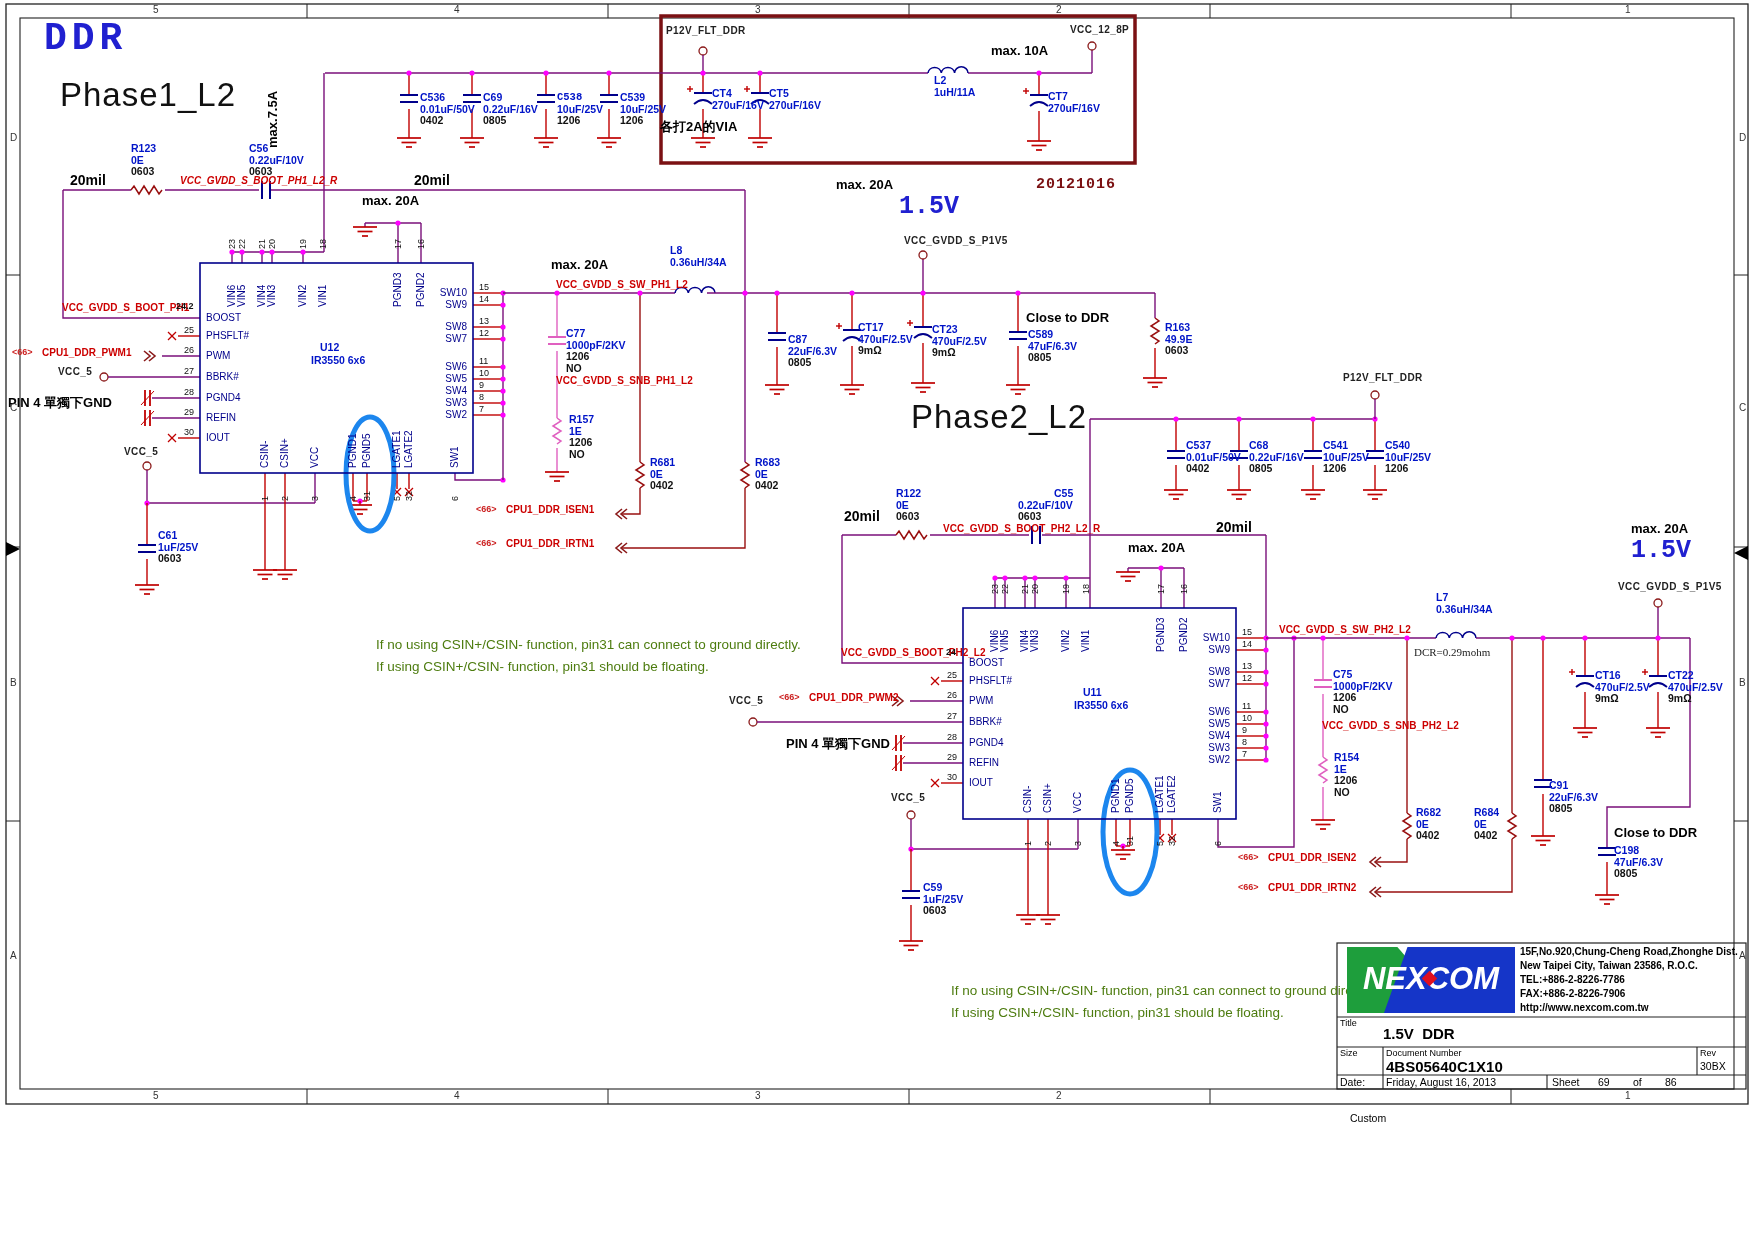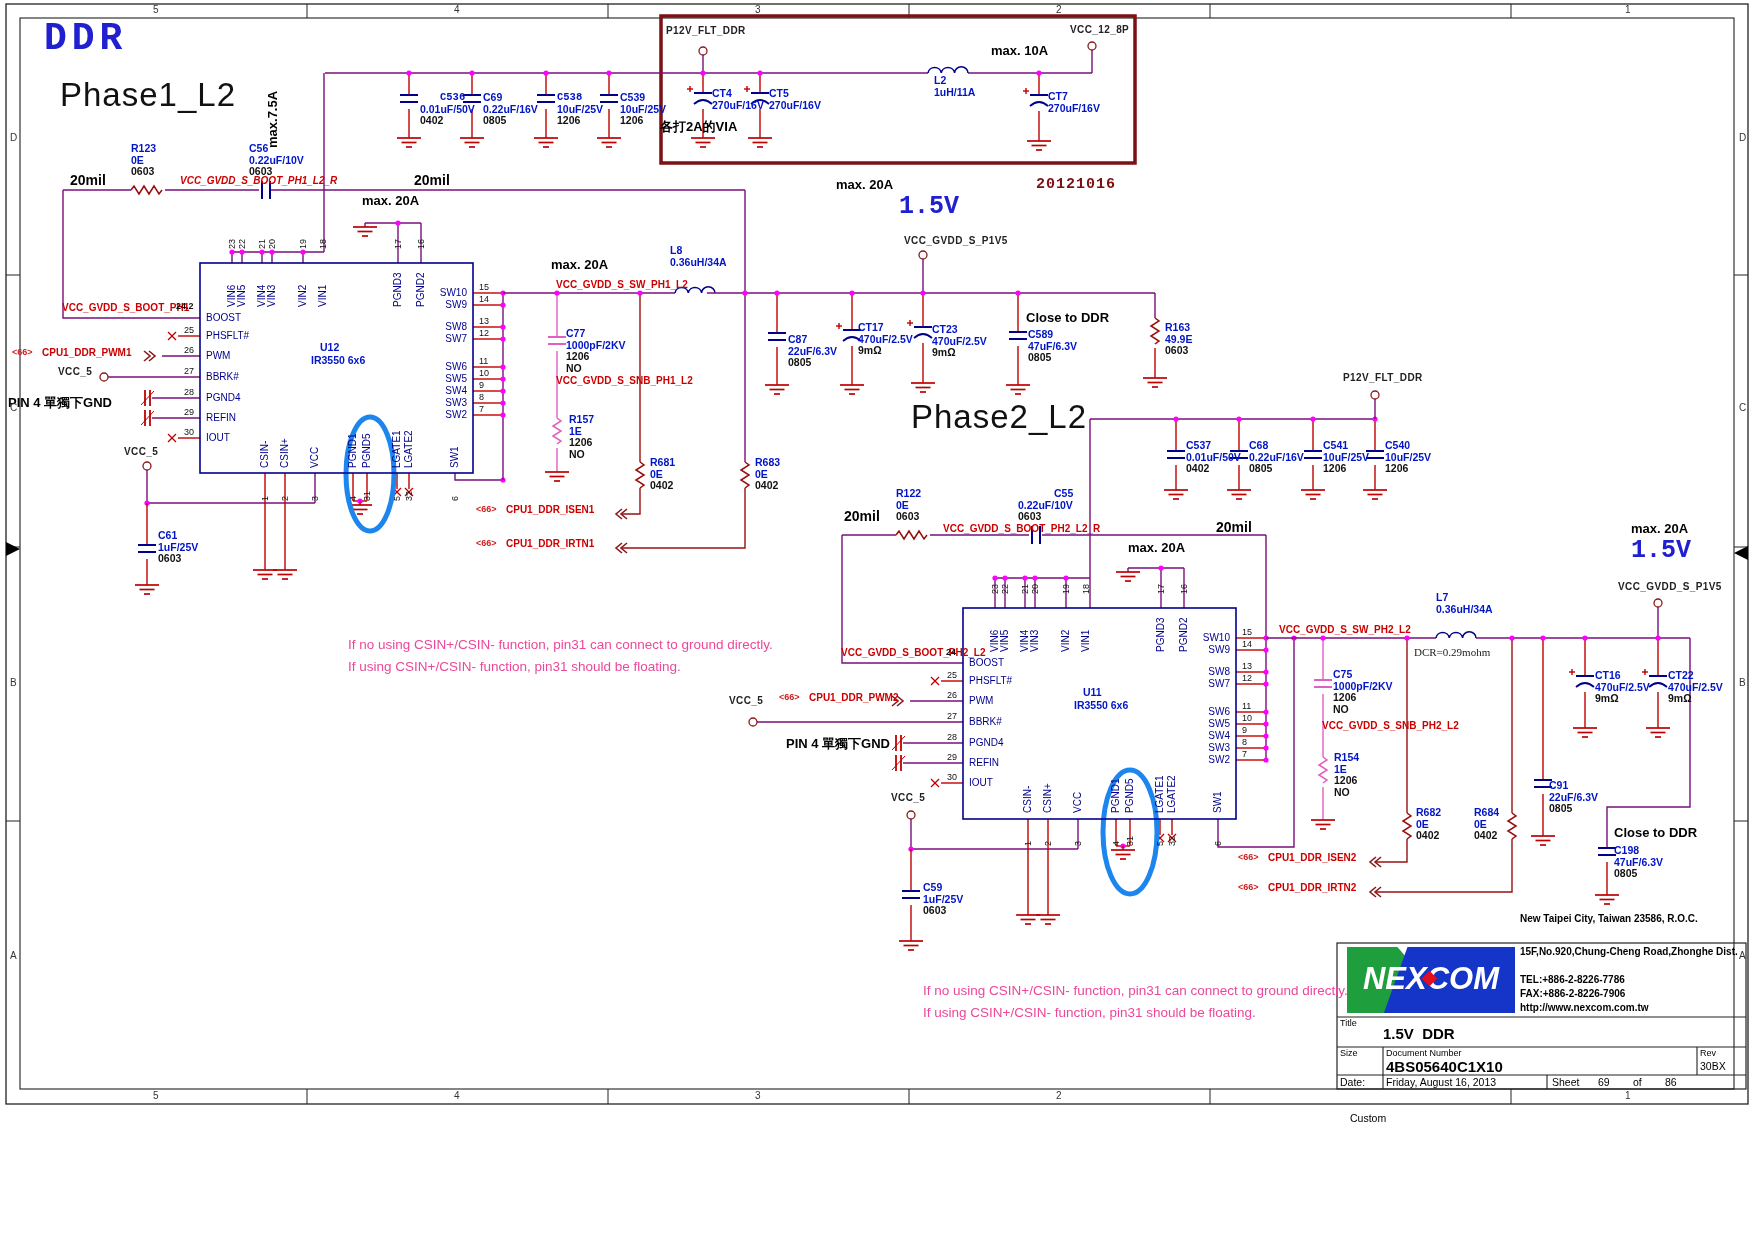--- a/index.html
+++ b/index.html
@@ -12,21 +12,21 @@
   .fp,.no{color:#111;font-size:10.5px;font-weight:bold;}
   .net{color:#cc0000;font-size:10px;font-weight:bold;}
   .r66{color:#cc2222;font-size:9px;font-weight:bold;}
   .prt{color:#222;font-size:10px;font-weight:bold;letter-spacing:.4px;}
   .big{font-size:33px;color:#111;letter-spacing:1px;}
   .ddr{font-family:"Liberation Mono",monospace;font-size:38px;color:#2020d0;font-weight:bold;letter-spacing:5px;}
   .v15{font-family:"Liberation Mono",monospace;font-size:25px;color:#2020d0;font-weight:bold;}
   .dtc{font-family:"Liberation Mono",monospace;font-size:15px;color:#7b1113;font-weight:bold;letter-spacing:1px;}
   .bld{font-size:13px;font-weight:bold;color:#000;}
   .mil{font-size:14px;font-weight:bold;color:#000;}
-  .note{font-size:13.5px;color:#ec4899;}
+  .note{font-size:13.5px;color:#4d7c0f;margin-left:28px;}
   .dcr{font-family:"Liberation Serif",serif;font-size:11px;color:#222;}
   .pnum{color:#111;font-size:9px;font-weight:bold;}
   .gr{color:#333;font-size:10px;}
   .tbs{font-size:9px;color:#000;}
   .tbm{font-size:10.5px;color:#000;}
   .tbb{font-size:15px;font-weight:bold;color:#000;}
   .adr{font-size:10px;font-weight:bold;color:#000;}
   .rot{transform:rotate(-90deg);transform-origin:0 0;}
   #logo{position:absolute;left:1347px;top:947px;width:168px;height:66px;}
   #logo .gp{position:absolute;inset:0;background:#1e9e3c;
@@ -694,21 +694,21 @@
       <div class="lb net" style="left: 506px; top: 539px;">CPU1_DDR_IRTN1</div>
       <div class="lb r66" style="left: 1238px; top: 853px;">&lt;66&gt;</div>
       <div class="lb net" style="left: 1268px; top: 853px;">CPU1_DDR_ISEN2</div>
       <div class="lb r66" style="left: 1238px; top: 883px;">&lt;66&gt;</div>
       <div class="lb net" style="left: 1268px; top: 883px;">CPU1_DDR_IRTN2</div>
       <div class="lb ref" style="left: 320px; top: 342px;">U12</div>
       <div class="lb ref" style="left: 311px; top: 355px;">IR3550 6x6</div>
       <div class="lb ref" style="left: 1083px; top: 687px;">U11</div>
       <div class="lb ref" style="left: 1074px; top: 700px;">IR3550 6x6</div>
       <div class="lb adr" style="left: 1520px; top: 947px;">15F,No.920,Chung-Cheng Road,Zhonghe Dist.</div>
-      <div class="lb adr" style="left: 1520px; top: 914px;">New Taipei City, Taiwan 23586, R.O.C.</div>
+      <div class="lb adr" style="left: 1520px; top: 961px;">New Taipei City, Taiwan 23586, R.O.C.</div>
       <div class="lb adr" style="left: 1520px; top: 975px;">TEL:+886-2-8226-7786</div>
       <div class="lb adr" style="left: 1520px; top: 989px;">FAX:+886-2-8226-7906</div>
       <div class="lb adr" style="left: 1520px; top: 1003px;">http://www.nexcom.com.tw</div>
       <div class="lb tbs" style="left: 1340px; top: 1019px;">Title</div>
       <div class="lb tbb" style="left: 1383px; top: 1026px;">1.5V  DDR</div>
       <div class="lb tbs" style="left: 1340px; top: 1049px;">Size</div>
       <div class="lb tbm" style="left: 1350px; top: 1113px;">Custom</div>
       <div class="lb tbs" style="left: 1386px; top: 1049px;">Document Number</div>
       <div class="lb tbb" style="left: 1386px; top: 1059px;">4BS05640C1X10</div>
       <div class="lb tbs" style="left: 1700px; top: 1049px;">Rev</div>
@@ -730,21 +730,21 @@
       <div class="lb gr" style="left: 1625px; top: 5px;">1</div>
       <div class="lb gr" style="left: 1625px; top: 1091px;">1</div>
       <div class="lb gr" style="left: 10px; top: 133px;">D</div>
       <div class="lb gr" style="left: 1739px; top: 133px;">D</div>
       <div class="lb gr" style="left: 10px; top: 403px;">C</div>
       <div class="lb gr" style="left: 1739px; top: 403px;">C</div>
       <div class="lb gr" style="left: 10px; top: 678px;">B</div>
       <div class="lb gr" style="left: 1739px; top: 678px;">B</div>
       <div class="lb gr" style="left: 10px; top: 951px;">A</div>
       <div class="lb gr" style="left: 1739px; top: 951px;">A</div>
-      <div class="lb ref" style="left: 440px; top: 92px; font-family: Liberation Mono, monospace;">C536</div>
+      <div class="lb ref" style="left: 420px; top: 92px;">C536</div>
       <div class="lb val" style="left: 420px; top: 103.5px;">0.01uF/50V</div>
       <div class="lb fp" style="left: 420px; top: 115px;">0402</div>
       <div class="lb ref" style="left: 483px; top: 92px;">C69</div>
       <div class="lb val" style="left: 483px; top: 103.5px;">0.22uF/16V</div>
       <div class="lb fp" style="left: 483px; top: 115px;">0805</div>
       <div class="lb ref" style="left: 557px; top: 92px; font-family: Liberation Mono, monospace;">C538</div>
       <div class="lb val" style="left: 557px; top: 103.5px;">10uF/25V</div>
       <div class="lb fp" style="left: 557px; top: 115px;">1206</div>
       <div class="lb ref" style="left: 620px; top: 92px;">C539</div>
       <div class="lb val" style="left: 620px; top: 103.5px;">10uF/25V</div>

